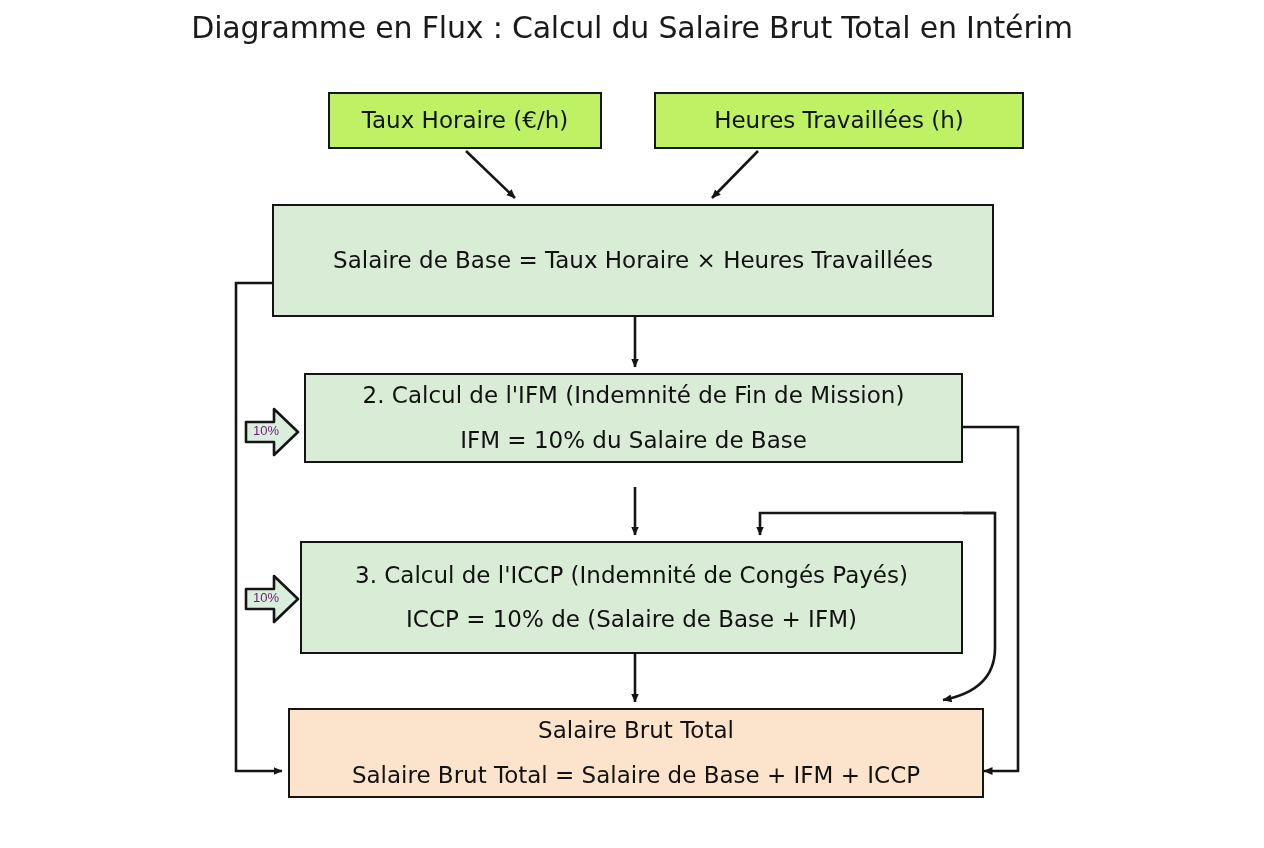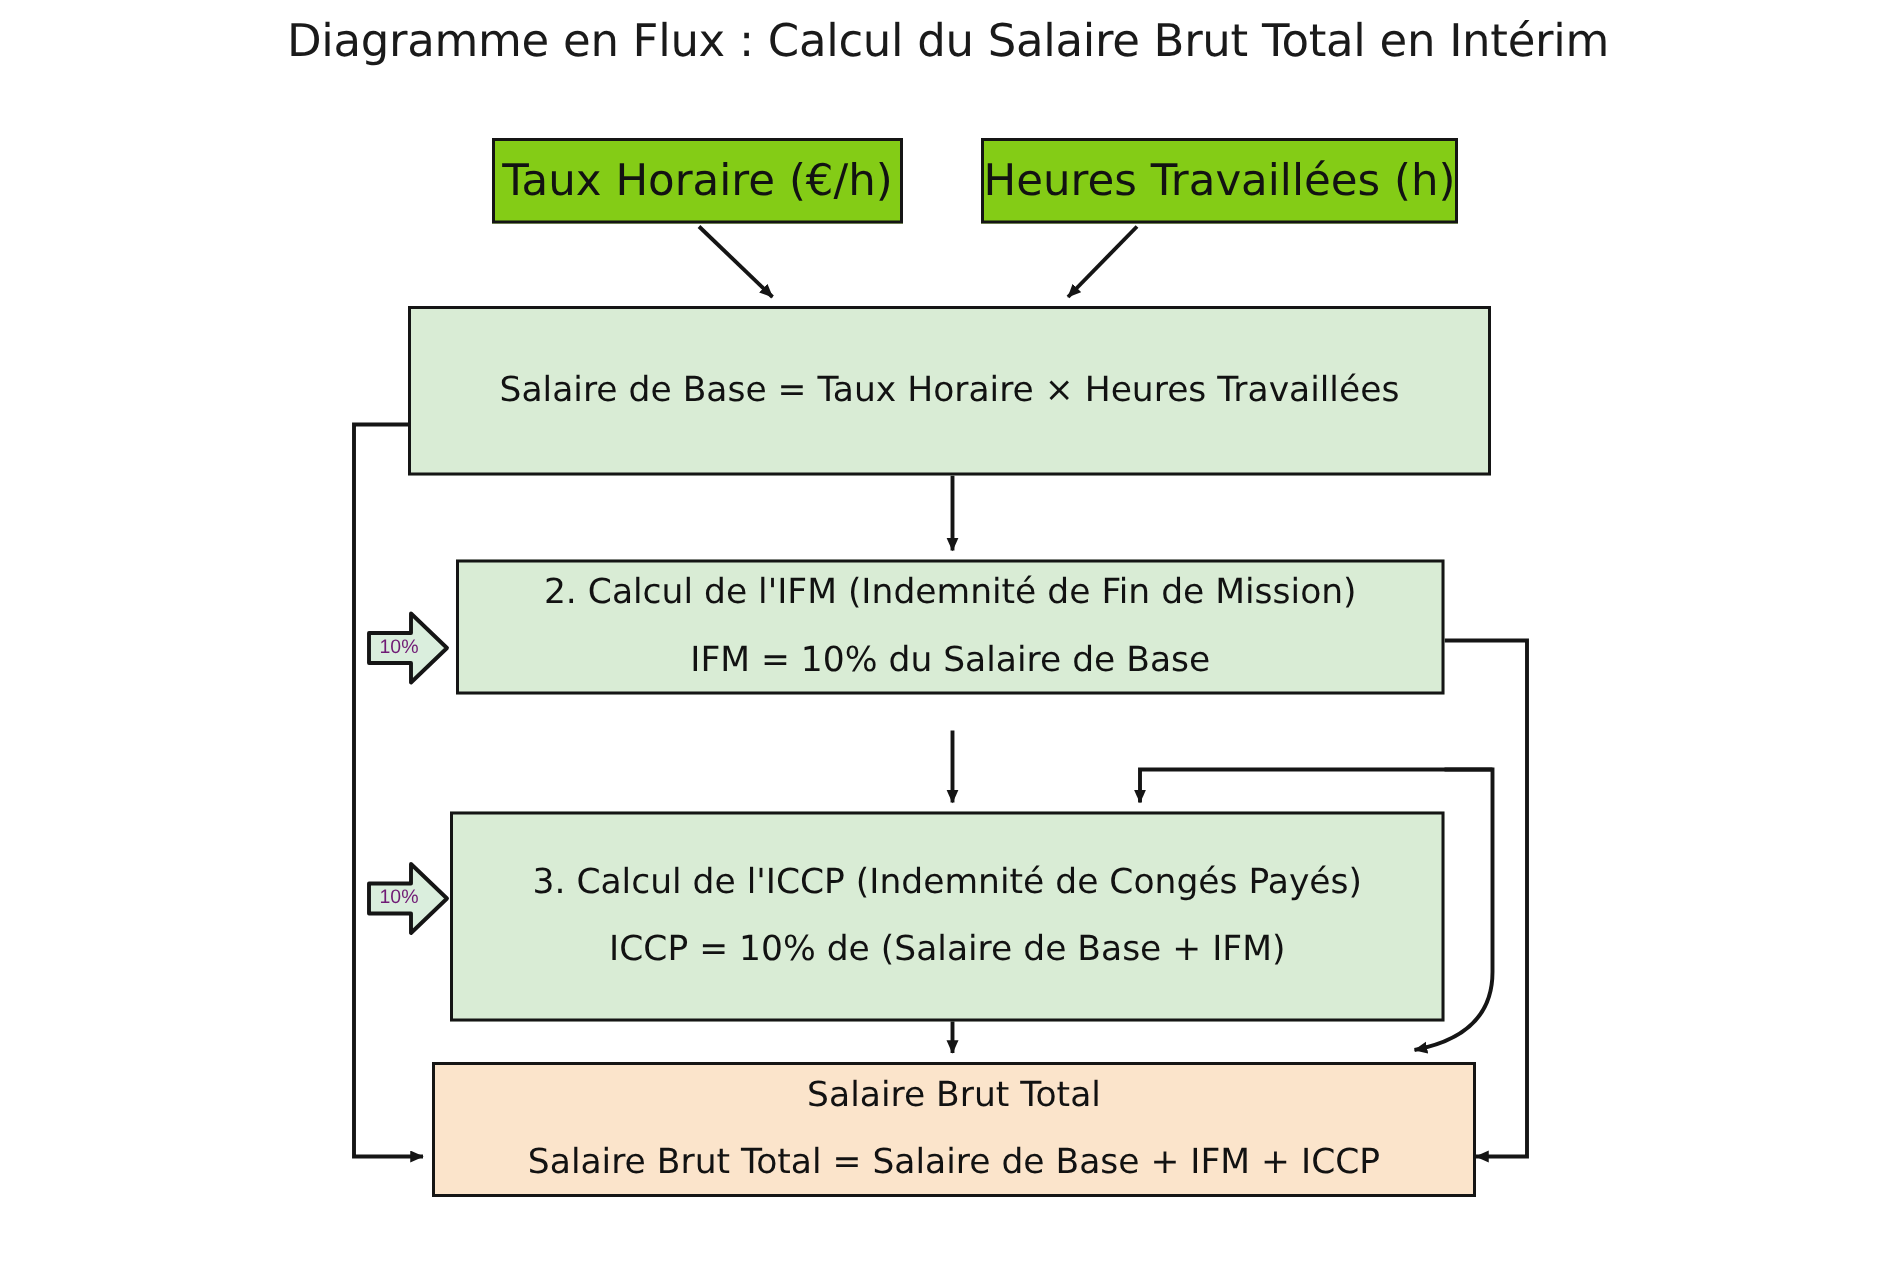--- a/index.html
+++ b/index.html
@@ -42,22 +42,22 @@
     color: #121212;
     font-family: "DejaVu Sans", sans-serif;
     text-align: center;
   }
   .node .ln {
     display: block;
     line-height: 1.18;
     white-space: nowrap;
   }
   .node-input {
-    background: #84cc16;
-    font-size: 29px;
+    background: #bef264;
+    font-size: 23px;
   }
   .node-step {
     background: #d9ecd5;
     font-size: 23px;
   }
   .node-step .ln + .ln { margin-top: 17px; }
   .node-total {
     background: #fbe4cb;
     font-size: 23px;
   }
@@ -109,34 +109,34 @@
 
   <path d="M963,513 L995,513 L995,648 Q995,690 943,700" stroke="#151515" stroke-width="2.6" fill="none" marker-end="url(#ah)"></path>
 </svg>
 
 <div class="title">Diagramme en Flux : Calcul du Salaire Brut Total en Intérim</div>
 
 <div class="node node-input" style="left:328px; top:92px; width:274px; height:57px;">
   <span class="ln">Taux Horaire (€/h)</span>
 </div>
 
-<div class="node node-input" style="left:654px; top:92px; width:318px; height:57px;">
+<div class="node node-input" style="left:654px; top:92px; width:370px; height:57px;">
   <span class="ln">Heures Travaillées (h)</span>
 </div>
 
 <div class="node node-step" style="left:272px; top:204px; width:722px; height:113px;">
   <span class="ln">Salaire de Base = Taux Horaire × Heures Travaillées</span>
 </div>
 
 <div class="node node-step" style="left:304px; top:373px; width:659px; height:90px;">
   <span class="ln">2. Calcul de l'IFM (Indemnité de Fin de Mission)</span>
   <span class="ln">IFM = 10% du Salaire de Base</span>
 </div>
 
-<div class="node node-step" style="left:300px; top:541px; width:663px; height:140px;">
+<div class="node node-step" style="left:300px; top:541px; width:663px; height:113px;">
   <span class="ln">3. Calcul de l'ICCP (Indemnité de Congés Payés)</span>
   <span class="ln">ICCP = 10% de (Salaire de Base + IFM)</span>
 </div>
 
 <div class="node node-total" style="left:288px; top:708px; width:696px; height:90px;">
   <span class="ln">Salaire Brut Total</span>
   <span class="ln">Salaire Brut Total = Salaire de Base + IFM + ICCP</span>
 </div>
 
 <div class="badge" style="left:244px; top:405px;">

